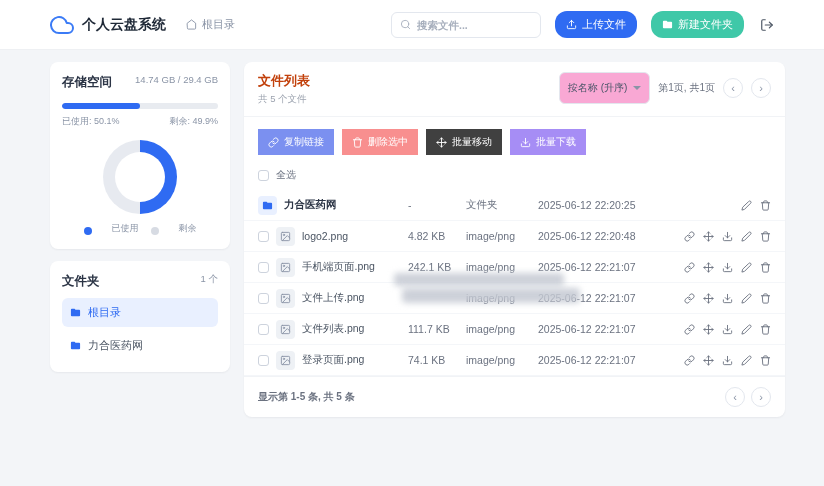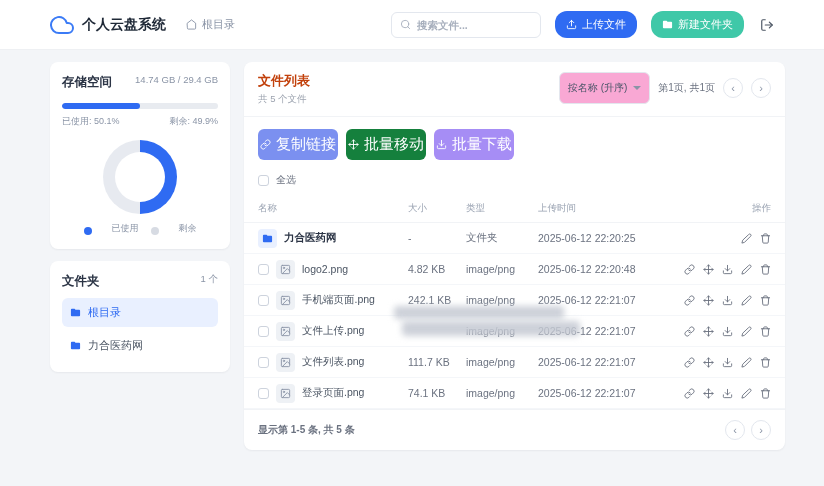--- a/index.html
+++ b/index.html
@@ -78,21 +78,21 @@
     padding:8px 8px; font-size:10px; color:#4a5568; background:#f9a8d4; cursor:pointer;
   }
   .caret { width:0; height:0; border-left:4px solid transparent; border-right:4px solid transparent; border-top:4px solid #8a94a6; }
   .pageinfo { font-size:10px; color:#6b7280; white-space:nowrap; }
   .pgbtn {
     width:20px; height:20px; border-radius:50%; border:1px solid #e3e7ee; background:#fff;
     color:#8a94a6; font-size:11px; line-height:18px; text-align:center; cursor:pointer; font-family:inherit;
   }
 
   .toolbar { display:flex; gap:8px; padding:12px 14px 6px; }
-  .toolbar .btn { padding:6px 2px; font-size:15px; border-radius:6px; }
+  .toolbar .btn { padding:6px 10px; font-size:10px; border-radius:0; }
 
   .selectall { display:flex; align-items:center; gap:7px; padding:7px 14px 8px; font-size:10px; color:#6b7280; }
   .cb { width:11px; height:11px; border:1px solid #cdd3dd; border-radius:3px; background:#fff; display:inline-block; flex:0 0 11px; cursor:pointer; }
 
   .tgrid { display:grid; grid-template-columns: 150px 58px 72px 146px 1fr; align-items:center; padding:0 14px; }
   .thead { font-size:9.5px; color:#9aa3b2; border-bottom:1px solid #f1f3f6; }
   .thead > div { padding:7px 0; }
   .thead .ta { text-align:right; }
   .rows { position:relative; }
   .trow { height:31px; border-bottom:1px solid #f4f6f9; font-size:10.5px; color:#6b7280; }
@@ -247,21 +247,31 @@
     <div class="toolbar" id="toolbar">
         <button class="btn" style="background: rgb(123, 144, 240);">
           <span>
             <svg width="11" height="11" viewBox="0 0 24 24" fill="none" stroke="currentColor" stroke-width="2" stroke-linecap="round" stroke-linejoin="round">
               <path d="M10 13a5 5 0 0 0 7.54.54l3-3a5 5 0 0 0-7.07-7.07l-1.72 1.71"></path>
               <path d="M14 11a5 5 0 0 0-7.54-.54l-3 3a5 5 0 0 0 7.07 7.07l1.71-1.71"></path>
             </svg>
           </span>
           <span>复制链接</span>
         </button>
-        <button class="btn" style="background: #15803d;">
+        <button class="btn" style="background: rgb(248, 143, 143);">
+          <span>
+            <svg width="11" height="11" viewBox="0 0 24 24" fill="none" stroke="currentColor" stroke-width="2" stroke-linecap="round" stroke-linejoin="round">
+              <path d="M3 6h18"></path>
+              <path d="M8 6V4a2 2 0 0 1 2-2h4a2 2 0 0 1 2 2v2"></path>
+              <path d="M19 6l-1 14a2 2 0 0 1-2 2H8a2 2 0 0 1-2-2L5 6"></path>
+            </svg>
+          </span>
+          <span>删除选中</span>
+        </button>
+        <button class="btn" style="background: #404040;">
           <span>
             <svg width="11" height="11" viewBox="0 0 24 24" fill="none" stroke="currentColor" stroke-width="2" stroke-linecap="round" stroke-linejoin="round">
               <path d="M5 9l-3 3 3 3"></path>
               <path d="M9 5l3-3 3 3"></path>
               <path d="M15 19l-3 3-3-3"></path>
               <path d="M19 9l3 3-3 3"></path>
               <path d="M2 12h20"></path>
               <path d="M12 2v20"></path>
             </svg>
           </span>
@@ -277,27 +287,20 @@
           </span>
           <span>批量下载</span>
         </button>
       </div>
 
     <div class="selectall">
       <span class="cb"></span>
       <span>全选</span>
     </div>
 
-    <div class="tgrid thead">
-      <div>名称</div>
-      <div>大小</div>
-      <div>类型</div>
-      <div>上传时间</div>
-      <div class="ta">操作</div>
-    </div>
 
     <div class="rows" id="rows">
         <div class="tgrid trow">
           <div class="ncell">
             <span class="icbox folder">
               <svg width="11" height="11" viewBox="0 0 24 24" fill="currentColor" stroke="none" stroke-width="2" stroke-linecap="round" stroke-linejoin="round">
                 <path d="M10 4H4a2 2 0 0 0-2 2v12a2 2 0 0 0 2 2h16a2 2 0 0 0 2-2V8a2 2 0 0 0-2-2h-8l-2-2z"></path>
               </svg>
             </span>
             <span class="fname bold">力合医药网</span>

